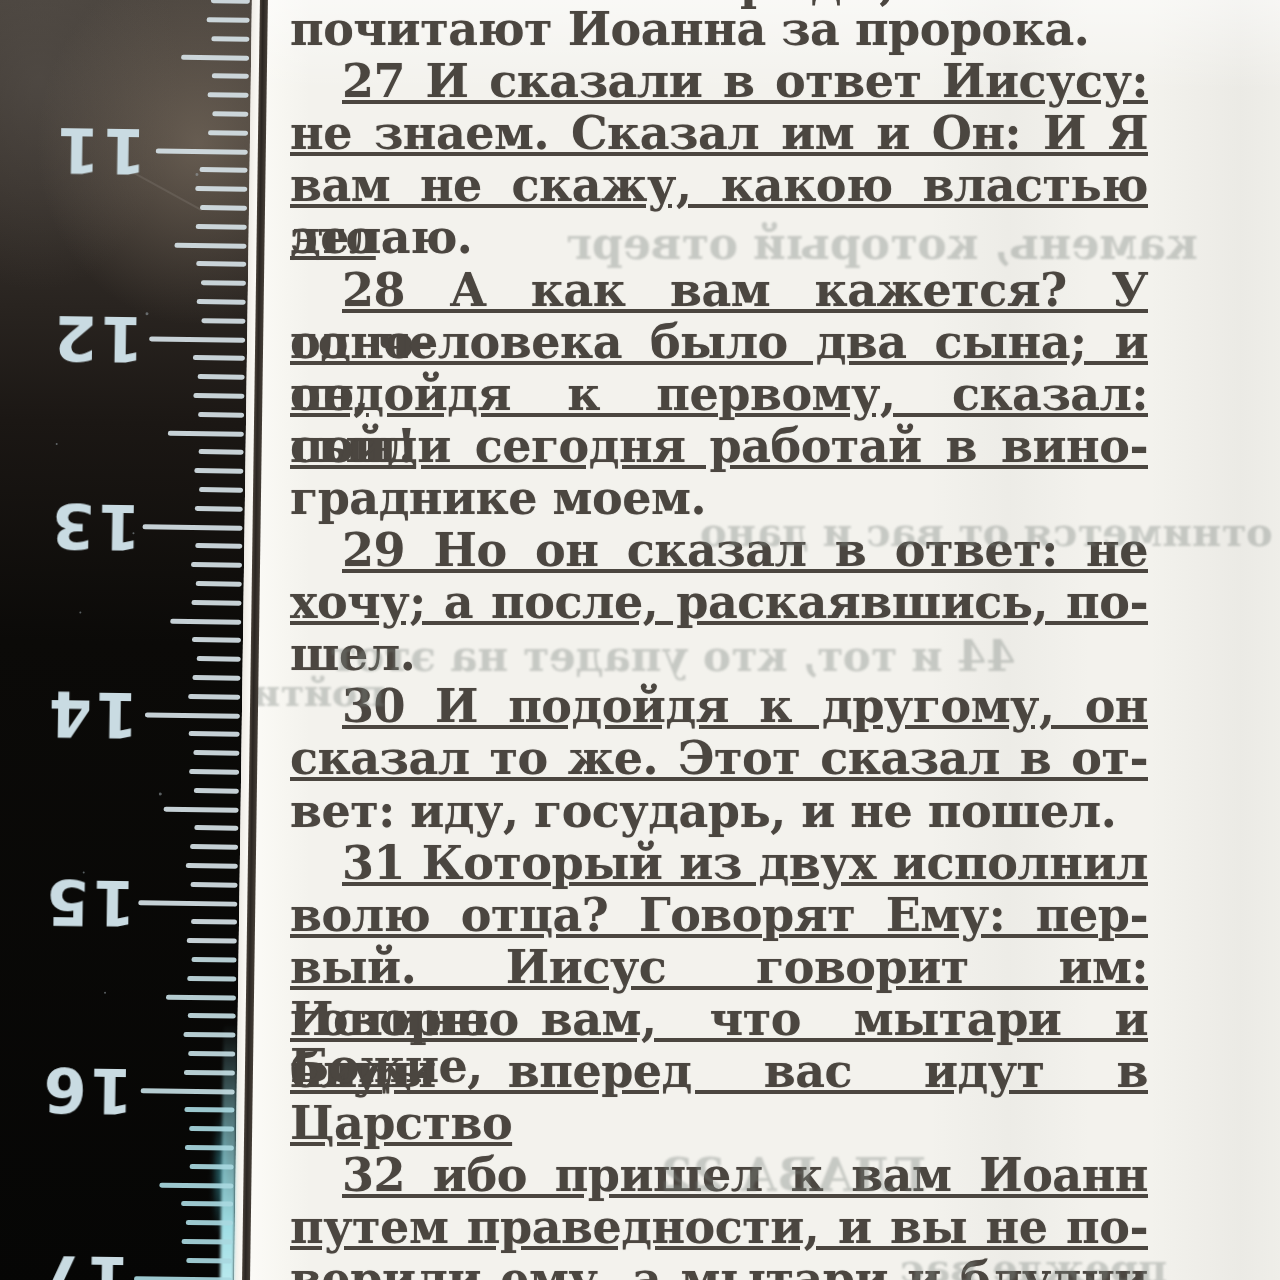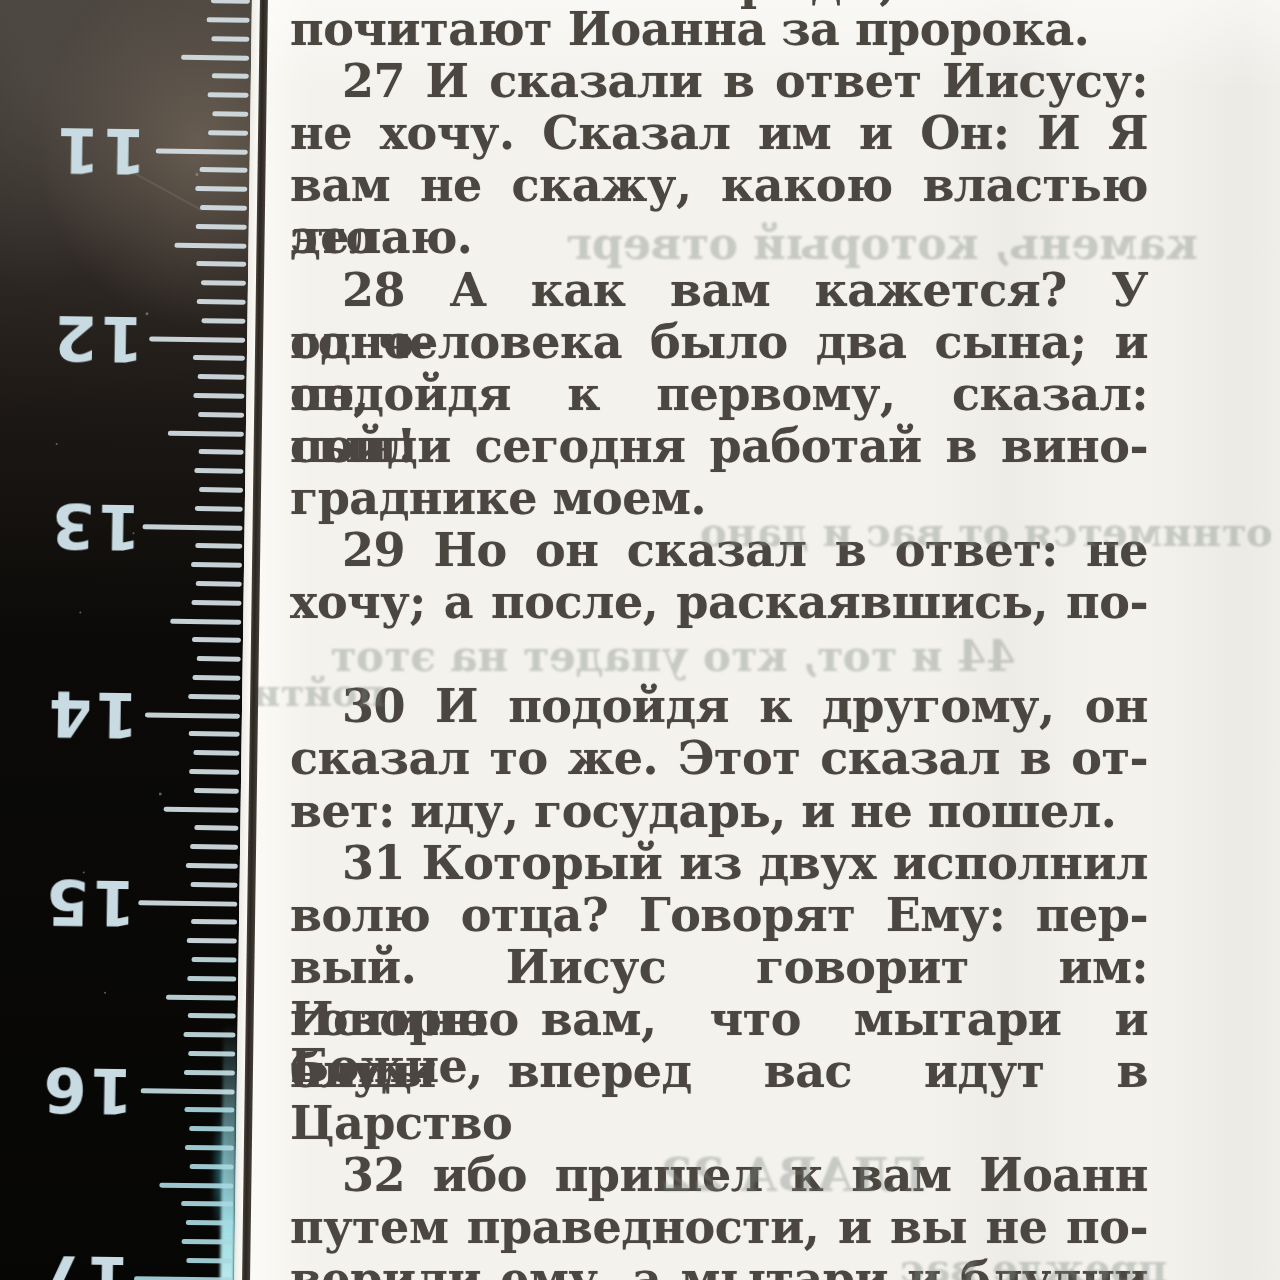--- a/index.html
+++ b/index.html
@@ -15,21 +15,21 @@
     background:linear-gradient(90deg,rgba(120,120,115,0) 0%,rgba(120,120,115,.05) 50%,rgba(120,120,115,0) 100%);}
   #band-right{left:1150px;top:0;width:130px;height:1280px;
     background:linear-gradient(90deg,rgba(110,110,105,0) 0%,rgba(110,110,105,.06) 70%,rgba(110,110,105,.03) 100%);}
   #band-top{left:240px;top:0;width:1040px;height:90px;
     background:linear-gradient(180deg,rgba(255,255,255,.5),rgba(255,255,255,0));}
   
   #text-col{position:absolute;left:290px;top:0;width:858px;height:1280px;}
   .line{position:absolute;left:0;width:100%;height:52px;line-height:52px;
         font-size:46px;font-weight:bold;color:#4b4640;letter-spacing:-.5px;
         white-space:nowrap;text-shadow:0 0 1px rgba(75,70,64,.4);}
-  .line.just{white-space:normal;text-align:justify;text-align-last:justify;text-justify:inter-word;}
+  .line.just{white-space:normal;text-align:justify;text-align-last:justify;text-justify:inter-word;text-decoration:underline;}
   .line.indent{text-indent:52px;}
   #top-partial{position:absolute;left:450px;top:-43px;height:52px;line-height:52px;
         font-size:46px;font-weight:bold;color:#4b4640;letter-spacing:4px;}
   .ghost{position:absolute;font-weight:bold;color:rgba(125,134,129,.38);
          filter:blur(1.3px);transform:scaleX(-1);white-space:nowrap;
          line-height:1;pointer-events:none;}
   
   #ruler-wrap{position:absolute;left:0;top:-6px;width:268px;height:1300px;
               transform-origin:268px 0;transform:rotate(0.8deg);}
   #ruler-face{position:absolute;left:0;top:0;width:252px;height:100%;
@@ -65,30 +65,31 @@
     <div id="gutter-light" class="paper-shade"></div>
     <div id="band-mid" class="paper-shade"></div>
     <div id="band-right" class="paper-shade"></div>
     <div id="band-top" class="paper-shade"></div>
 
     <div id="text-col">
       <div id="top-partial">рода,</div>
 
     <div class="line" style="top: 3px;">почитают Иоанна за пророка.</div>
         <div class="line just indent" style="top: 55.1px;">27 И сказали в ответ Иисусу:</div>
-        <div class="line just" style="top: 107.2px;">не хочу. Сказал им и Он: И Я</div>
+        <div class="line just" style="top: 107.2px;">не знаем. Сказал им и Он: И Я</div>
         <div class="line" style="top: 211.4px;">делаю.</div>
         <div class="line just" style="top: 159.3px;">вам не скажу, какою властью это</div>
         <div class="line just indent" style="top: 263.5px;">28 А как вам кажется? У одно-</div>
         <div class="line just" style="top: 315.6px;">го человека было два сына; и он,</div>
         <div class="line just" style="top: 367.7px;">подойдя к первому, сказал: сын!</div>
         <div class="line just" style="top: 419.8px;">пойди сегодня работай в вино-</div>
         <div class="line" style="top: 471.9px;">граднике моем.</div>
         <div class="line just indent" style="top: 524px;">29 Но он сказал в ответ: не</div>
         <div class="line just" style="top: 576.1px;">хочу; а после, раскаявшись, по-</div>
+        <div class="line" style="top: 628.2px;">шел.</div>
         <div class="line just indent" style="top: 680.3px;">30 И подойдя к другому, он</div>
         <div class="line just" style="top: 732.4px;">сказал то же. Этот сказал в от-</div>
         <div class="line" style="top: 784.5px;">вет: иду, государь, и не пошел.</div>
         <div class="line just indent" style="top: 836.6px;">31 Который из двух исполнил</div>
         <div class="line just" style="top: 888.7px;">волю отца? Говорят Ему: пер-</div>
         <div class="line just" style="top: 992.9px;">говорю вам, что мытари и блуд-</div>
         <div class="line just" style="top: 940.8px;">вый. Иисус говорит им: Истинно</div>
         <div class="line just" style="top: 1045px;">ницы вперед вас идут в Царство</div>
         <div class="line" style="top: 1040px;">Божие,</div>
         <div class="line just indent" style="top: 1149.2px;">32 ибо пришел к вам Иоанн</div>

